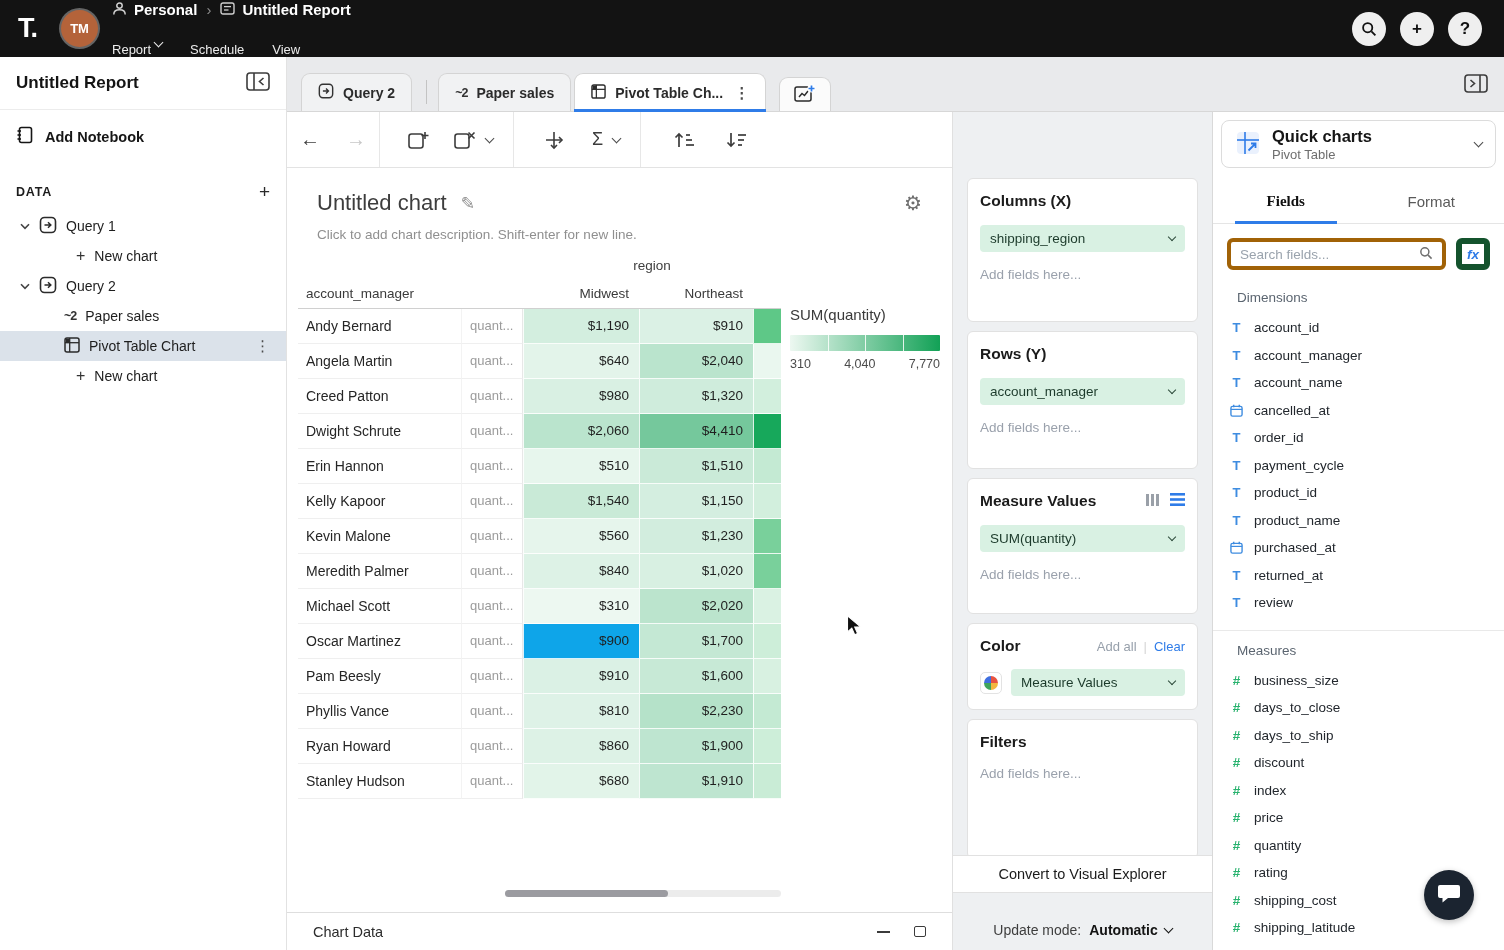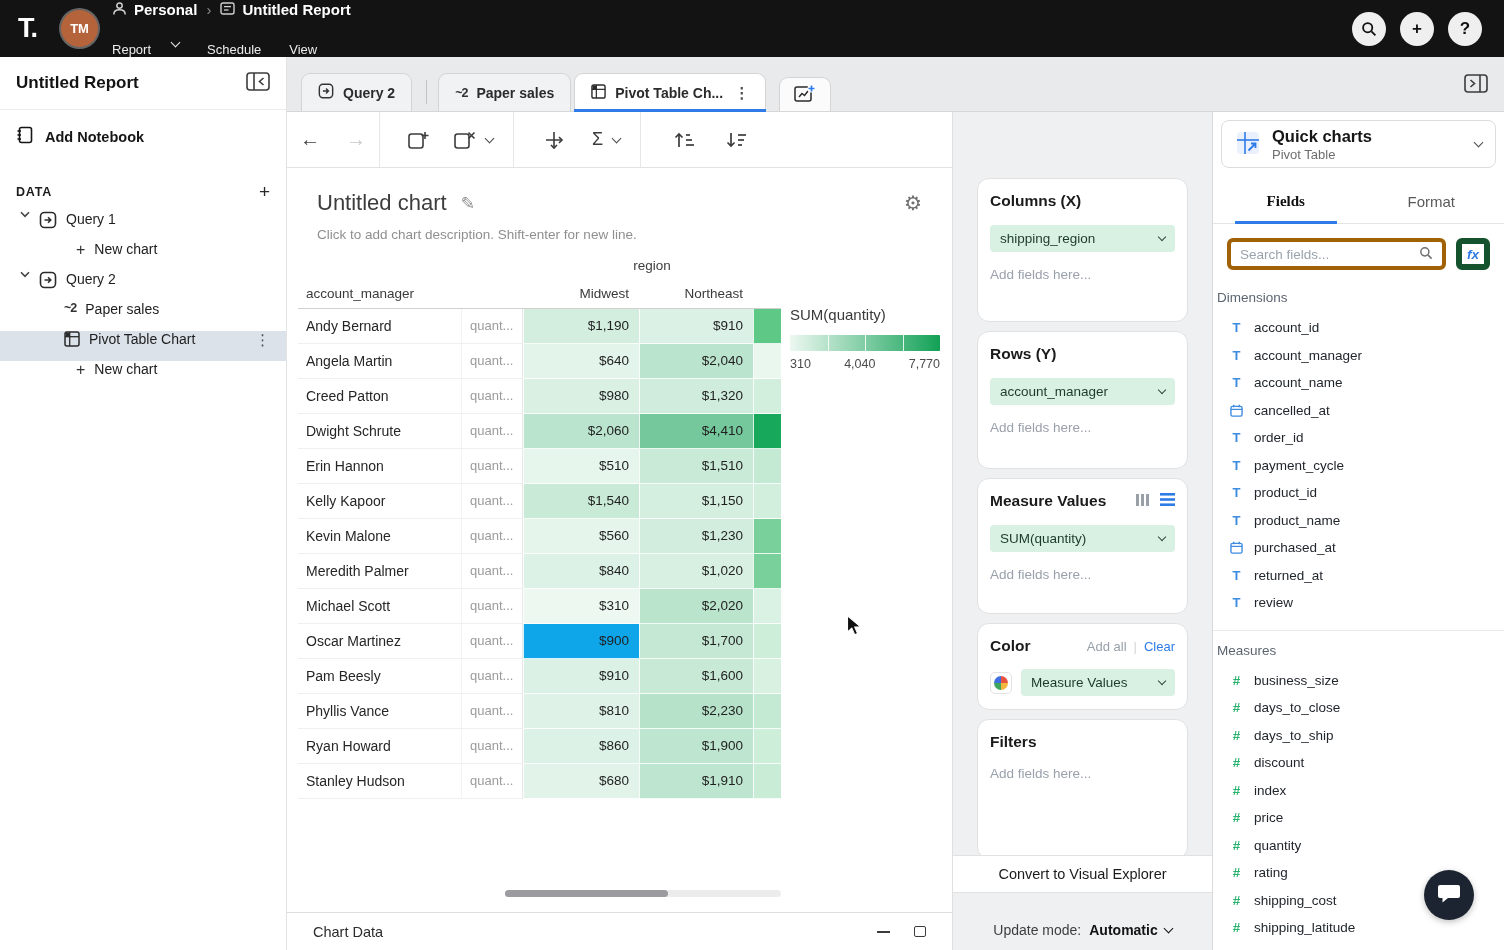--- a/index.html
+++ b/index.html
@@ -11,33 +11,33 @@
   .chev { width: 7px; height: 7px; border-right: 1.7px solid currentColor; border-bottom: 1.7px solid currentColor; display: inline-block; transform: rotate(45deg); margin-top: -3px; }
 
   
   .topbar { position: absolute; left: 0; top: 0; width: 1504px; height: 57px; background: #131313; display: flex; align-items: center; color: #fff; }
   .logo { margin-left: 18px; font-size: 27px; font-weight: 700; color: #fff; letter-spacing: -1px; cursor: pointer; }
   .avatar { margin-left: 24px; width: 37px; height: 37px; border-radius: 50%; background: #b4633a; box-shadow: 0 0 0 2px rgba(255,255,255,.35); display: grid; place-items: center; font-size: 13px; font-weight: 700; }
   .tb-center { margin-left: 14px; display: flex; flex-direction: column; gap: 3px; }
   .tb-crumbs { display: flex; align-items: center; gap: 7px; font-size: 15px; font-weight: 700; }
   .tb-sep { color: #8e8e8e; font-weight: 400; margin: 0 2px; }
   .tb-menus { display: flex; gap: 28px; font-size: 13px; color: #ececec; }
-  .tb-menu { display: flex; align-items: flex-start; gap: 21px; cursor: pointer; margin-top: 20px; }
+  .tb-menu { display: flex; align-items: flex-start; gap: 4px; cursor: pointer; margin-top: 20px; }
   .tb-right { margin-left: auto; margin-right: 22px; display: flex; gap: 14px; }
   .circle-btn { width: 34px; height: 34px; border-radius: 50%; background: #efefef; color: #111; display: grid; place-items: center; font-weight: 700; font-size: 17px; cursor: pointer; }
 
   
   .sidebar { position: absolute; left: 0; top: 57px; width: 287px; height: 893px; background: #fff; border-right: 1px solid #e2e2e2; }
   .sb-header { height: 53px; display: flex; align-items: center; justify-content: space-between; padding: 0 16px; border-bottom: 1px solid #ececec; }
   .sb-title { font-size: 17px; font-weight: 700; color: #141414; }
   .add-notebook { display: flex; align-items: center; gap: 11px; padding: 16px 16px 10px; font-size: 14.5px; font-weight: 700; color: #161616; cursor: pointer; }
   .data-row { display: flex; align-items: center; justify-content: space-between; padding: 28px 16px 12px; }
   .data-label { font-size: 12.5px; font-weight: 700; letter-spacing: .8px; color: #1c1c1c; }
   .plus-btn { font-size: 19px; font-weight: 400; color: #2a2a2a; line-height: 14px; cursor: pointer; }
-  .tree-item { height: 30px; display: flex; gap: 9px; font-size: 14px; color: #1e1e1e; cursor: pointer; }
+  .tree-item { height: 30px; display: flex; align-items: center; gap: 9px; font-size: 14px; color: #1e1e1e; cursor: pointer; }
   .ti-query { padding-left: 20px; font-weight: 400; }
   .ti-new { padding-left: 76px; color: #202020; }
   .ti-chart { padding-left: 64px; }
   .ti-selected { background: #dbe2ea; }
   .tree-chev svg { display: block; }
   .wave2 { font-size: 12.5px; font-weight: 700; color: #333; letter-spacing: -1px; }
   .kebab { margin-left: auto; padding-right: 16px; color: #4c4c4c; font-size: 15px; }
 
   
   .tabbar { position: absolute; left: 287px; top: 57px; width: 1217px; height: 55px; background: #e9eaec; border-bottom: 1px solid #d7d7d7; display: flex; align-items: flex-end; padding-left: 14px; }
@@ -90,21 +90,21 @@
   .hscroll-thumb { width: 163px; height: 7px; background: #9b9ba0; border-radius: 4px; }
 
   .chart-footer { position: absolute; left: 287px; top: 912px; width: 665px; height: 38px; background: #fff; border-top: 1px solid #dedede; display: flex; align-items: center; padding: 0 26px; }
   .cf-label { font-size: 14.5px; font-weight: 500; color: #2c2c2c; }
   .cf-icons { margin-left: auto; display: flex; align-items: center; gap: 24px; }
   .ico-min { width: 13px; height: 2px; background: #3b3b3b; display: inline-block; cursor: pointer; }
   .ico-max { width: 12px; height: 11px; border: 1.6px solid #3b3b3b; border-radius: 2px; display: inline-block; cursor: pointer; }
 
   
   .config { position: absolute; left: 952px; top: 112px; width: 260px; height: 838px; background: #eef0f2; border-left: 1px solid #e0e0e0; padding-top: 66px; }
-  .card { background: #fff; border: 1px solid #e1e1e1; border-radius: 12px; margin: 0 24px 9px; padding: 13px 12px; }
+  .card { background: #fff; border: 1px solid #e1e1e1; border-radius: 6px; margin: 0 14px 9px; padding: 13px 12px; }
   .card-head { display: flex; align-items: center; }
   .card-title { font-size: 15.5px; font-weight: 700; color: #1b1b1b; }
   .pill { margin-top: 15px; height: 27px; background: #d9f1e3; border-radius: 4px; display: flex; align-items: center; justify-content: space-between; padding: 0 10px; font-size: 13.5px; color: #1c3a2b; cursor: pointer; }
   .pill .chev { width: 6px; height: 6px; color: #2c4a3a; }
   .dropzone { margin-top: 15px; font-size: 13.5px; color: #9aa1ac; }
   .view-toggles { margin-left: auto; display: flex; gap: 10px; align-items: center; }
   .color-links { margin-left: auto; font-size: 13px; display: flex; gap: 7px; align-items: center; }
   .link-muted { color: #97a0ab; cursor: pointer; }
   .link-div { color: #d5d5d5; }
   .link-blue { color: #2f7ce8; cursor: pointer; }
@@ -125,21 +125,21 @@
   .qc .chev { margin-left: auto; color: #4a4a4a; }
   .f-tabs { display: flex; height: 44px; margin-top: 12px; border-bottom: 1px solid #e5e5e5; }
   .f-tab { flex: 1; display: grid; place-items: center; font-size: 15px; color: #5a5a5a; position: relative; cursor: pointer; }
   .f-tab.active { color: #111; font-weight: 700; font-family: Liberation Serif, serif; }
   .f-tab.active::after { content: ""; position: absolute; left: 22px; right: 22px; bottom: -1px; height: 3px; background: #2f7ce8; }
   .f-search { display: flex; gap: 10px; margin: 14px 14px 0; }
   .search-box { flex: 1; height: 32px; border: 4px solid #a16207; border-radius: 6px; display: flex; align-items: center; padding: 0 9px; gap: 2px; }
   .search-box input { flex: 1; border: none; outline: none; font-size: 13.5px; font-family: "Liberation Sans", sans-serif; color: #333; }
   .search-box input::placeholder { color: #9aa3ad; }
   .fx-btn { width: 34px; height: 32px; border: 6px solid #14532d; border-radius: 6px; display: grid; place-items: center; color: #2f7ce8; font-style: italic; font-weight: 700; font-size: 13.5px; cursor: pointer; }
-  .f-section-label { margin: 20px 4px 9px; font-size: 13.5px; color: #5b6570; }
+  .f-section-label { margin: 20px 24px 9px; font-size: 13.5px; color: #5b6570; }
   .field-item { height: 27.5px; display: flex; align-items: center; gap: 10px; padding: 0 16px; font-size: 13.5px; color: #22272d; cursor: pointer; }
   .f-icon { width: 15px; text-align: center; flex: none; font-weight: 700; font-size: 13px; }
   .icon-text { color: #3e8ce0; }
   .icon-measure { color: #28b26e; font-size: 13.5px; }
   .icon-date { color: #3e8ce0; display: grid; place-items: center; }
   .f-divider { height: 1px; background: #e9e9e9; margin-top: 13px; }
 
   
   .chat-fab { position: absolute; left: 1424px; top: 870px; width: 50px; height: 50px; border-radius: 50%; background: #1b2430; display: grid; place-items: center; cursor: pointer; box-shadow: 0 2px 6px rgba(0,0,0,.25); }
   .cursor { position: absolute; left: 846px; top: 615px; z-index: 99; pointer-events: none; }

